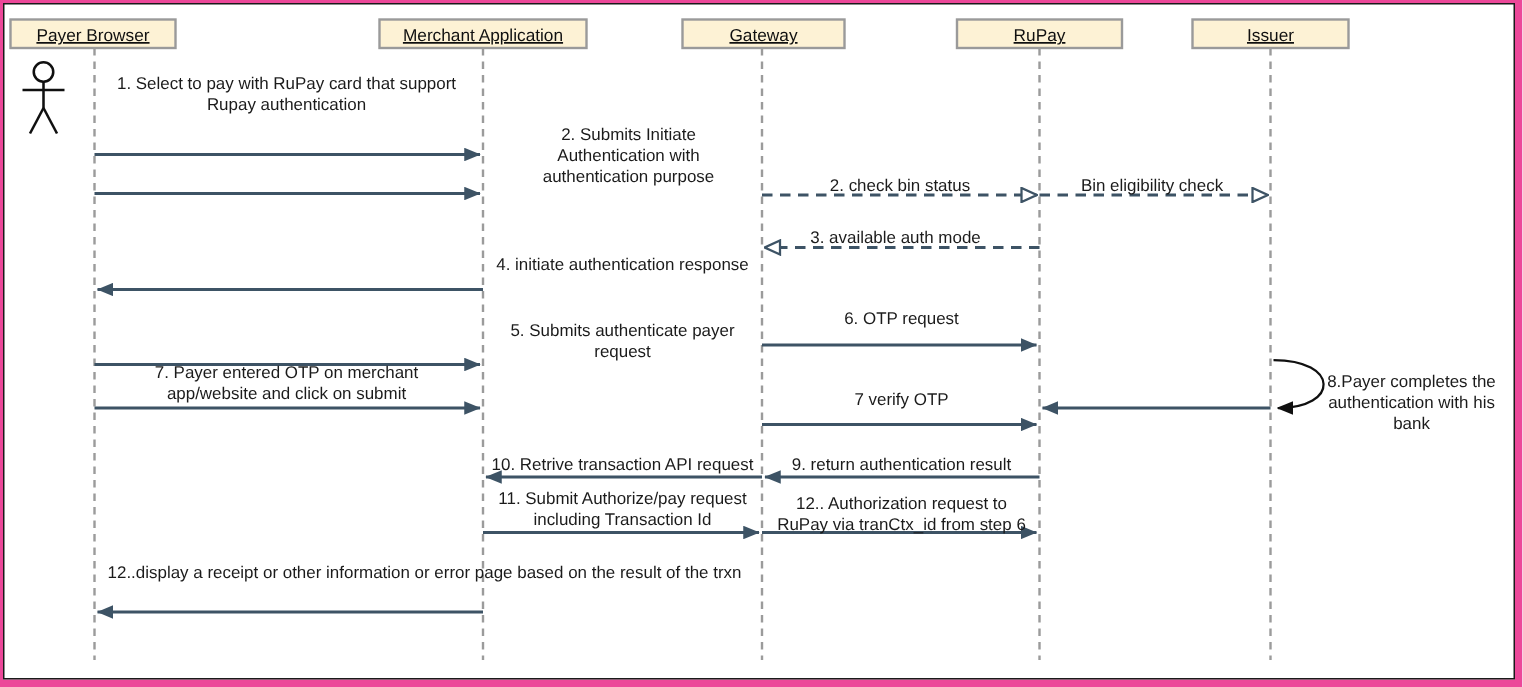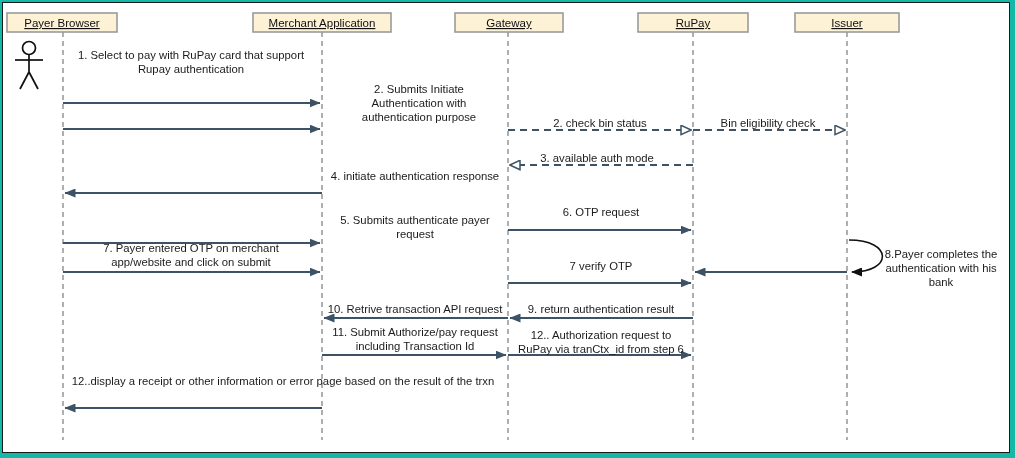--- a/index.html
+++ b/index.html
@@ -6,21 +6,21 @@
   html, body {
     margin: 0;
     padding: 0;
     background: #ffffff;
     font-family: "Liberation Sans", sans-serif;
   }
   #canvas-wrap {
     position: relative;
     width: 1015px;
     height: 458px;
-    background: #14b8a6;
+    background: #ec4899;
     overflow: hidden;
     text-align: right;
   }
   #diagram-frame {
     position: absolute;
     left: 2px;
     top: 2px;
     width: 1008px;
     height: 451px;
     border: 1.5px solid #1a1a1a;

